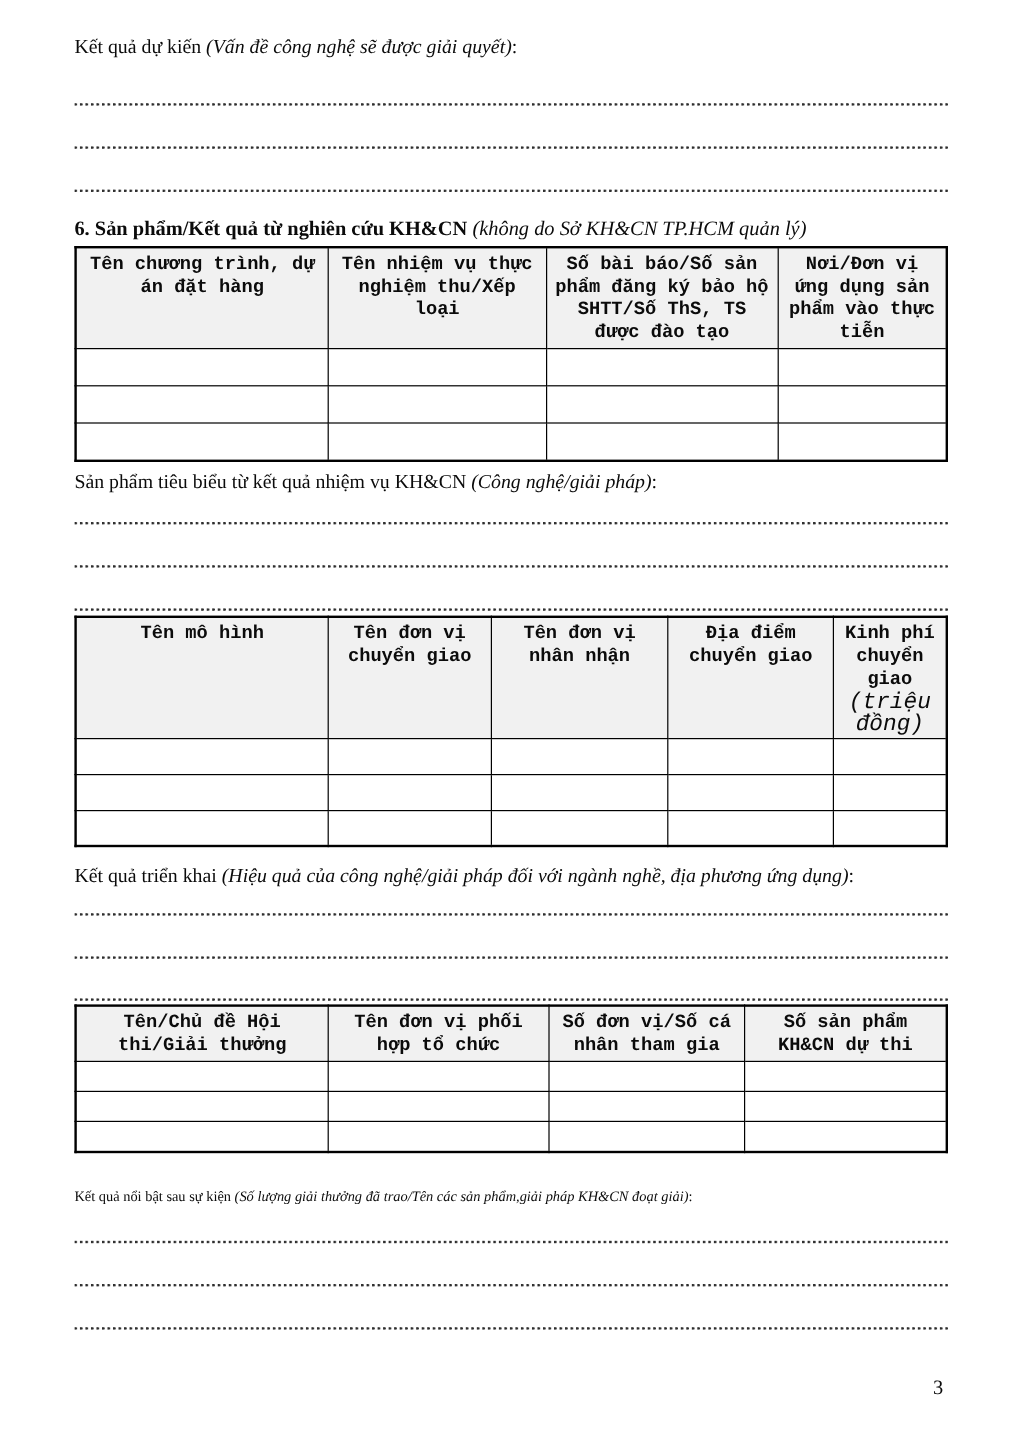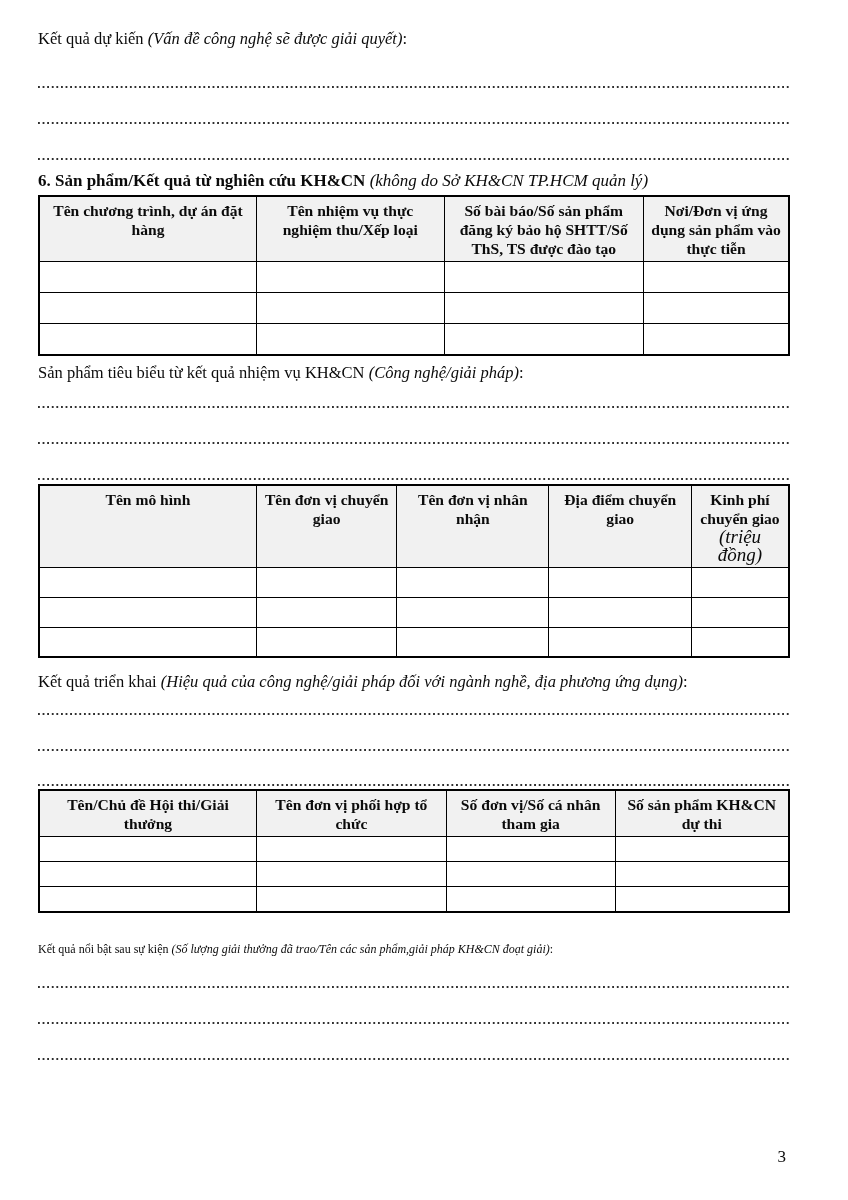--- a/index.html
+++ b/index.html
@@ -5,21 +5,21 @@
   * { box-sizing: border-box; }
   html, body {
     margin: 0; padding: 0;
     background: #ffffff;
     font-family: "Liberation Serif", "DejaVu Serif", serif;
     color: #0b0b0b;
   }
   .page {
     position: relative;
     width: 848px; height: 1200px;
-    padding: 28px 58px 0 38px;
+    padding: 28px 58px 0 62px;
     overflow: hidden;
     background: #ffffff;
   }
   .lbl {
     margin: 0;
     font-size: 16.5px;
     line-height: 22px;
     white-space: nowrap;
   }
   .lbl .note, .sec-title .note {
@@ -51,20 +51,21 @@
     padding: 0;
   }
   th {
     background: var(--header-bg, #f1f1f1);
     font-weight: bold;
     font-size: 15.6px;
     line-height: 19px;
     text-align: center;
     vertical-align: top;
     padding: 4px 5px 3px 5px;
+    font-family: Liberation Mono, monospace;
   }
   .t6 td { height: 31px; }
   .t7 td { height: 30px; }
   .t8 td { height: 25px; }
   .unit {
     font-style: italic;
     font-weight: normal;
     font-size: 19px;
     line-height: 18px;
   }
@@ -82,21 +83,21 @@
 <div class="page">
 
   <p class="lbl"><span>Kết quả dự kiến</span>
     <span class="note">(Vấn đề công nghệ sẽ được giải quyết)</span><span>:</span></p>
   <div>
     <div class="dotline" style="margin-top:36px"></div>
     <div class="dotline" style="margin-top:34px"></div>
     <div class="dotline" style="margin-top:34px"></div>
   </div>
 
-  <p class="sec-title" style="margin-top:10px"><span>6. Sản phẩm/Kết quả từ nghiên cứu KH&amp;CN</span>
+  <p class="sec-title" style="margin-top:20px"><span>6. Sản phẩm/Kết quả từ nghiên cứu KH&amp;CN</span>
     <span class="note">(không do Sở KH&amp;CN TP.HCM quản lý)</span></p>
 
   <table class="t6" style="margin-top:3px">
     <colgroup>
       <col style="width:29%">
         <col style="width:25%">
         <col style="width:26.6%">
         <col style="width:19.4%">
     </colgroup>
     <thead>

